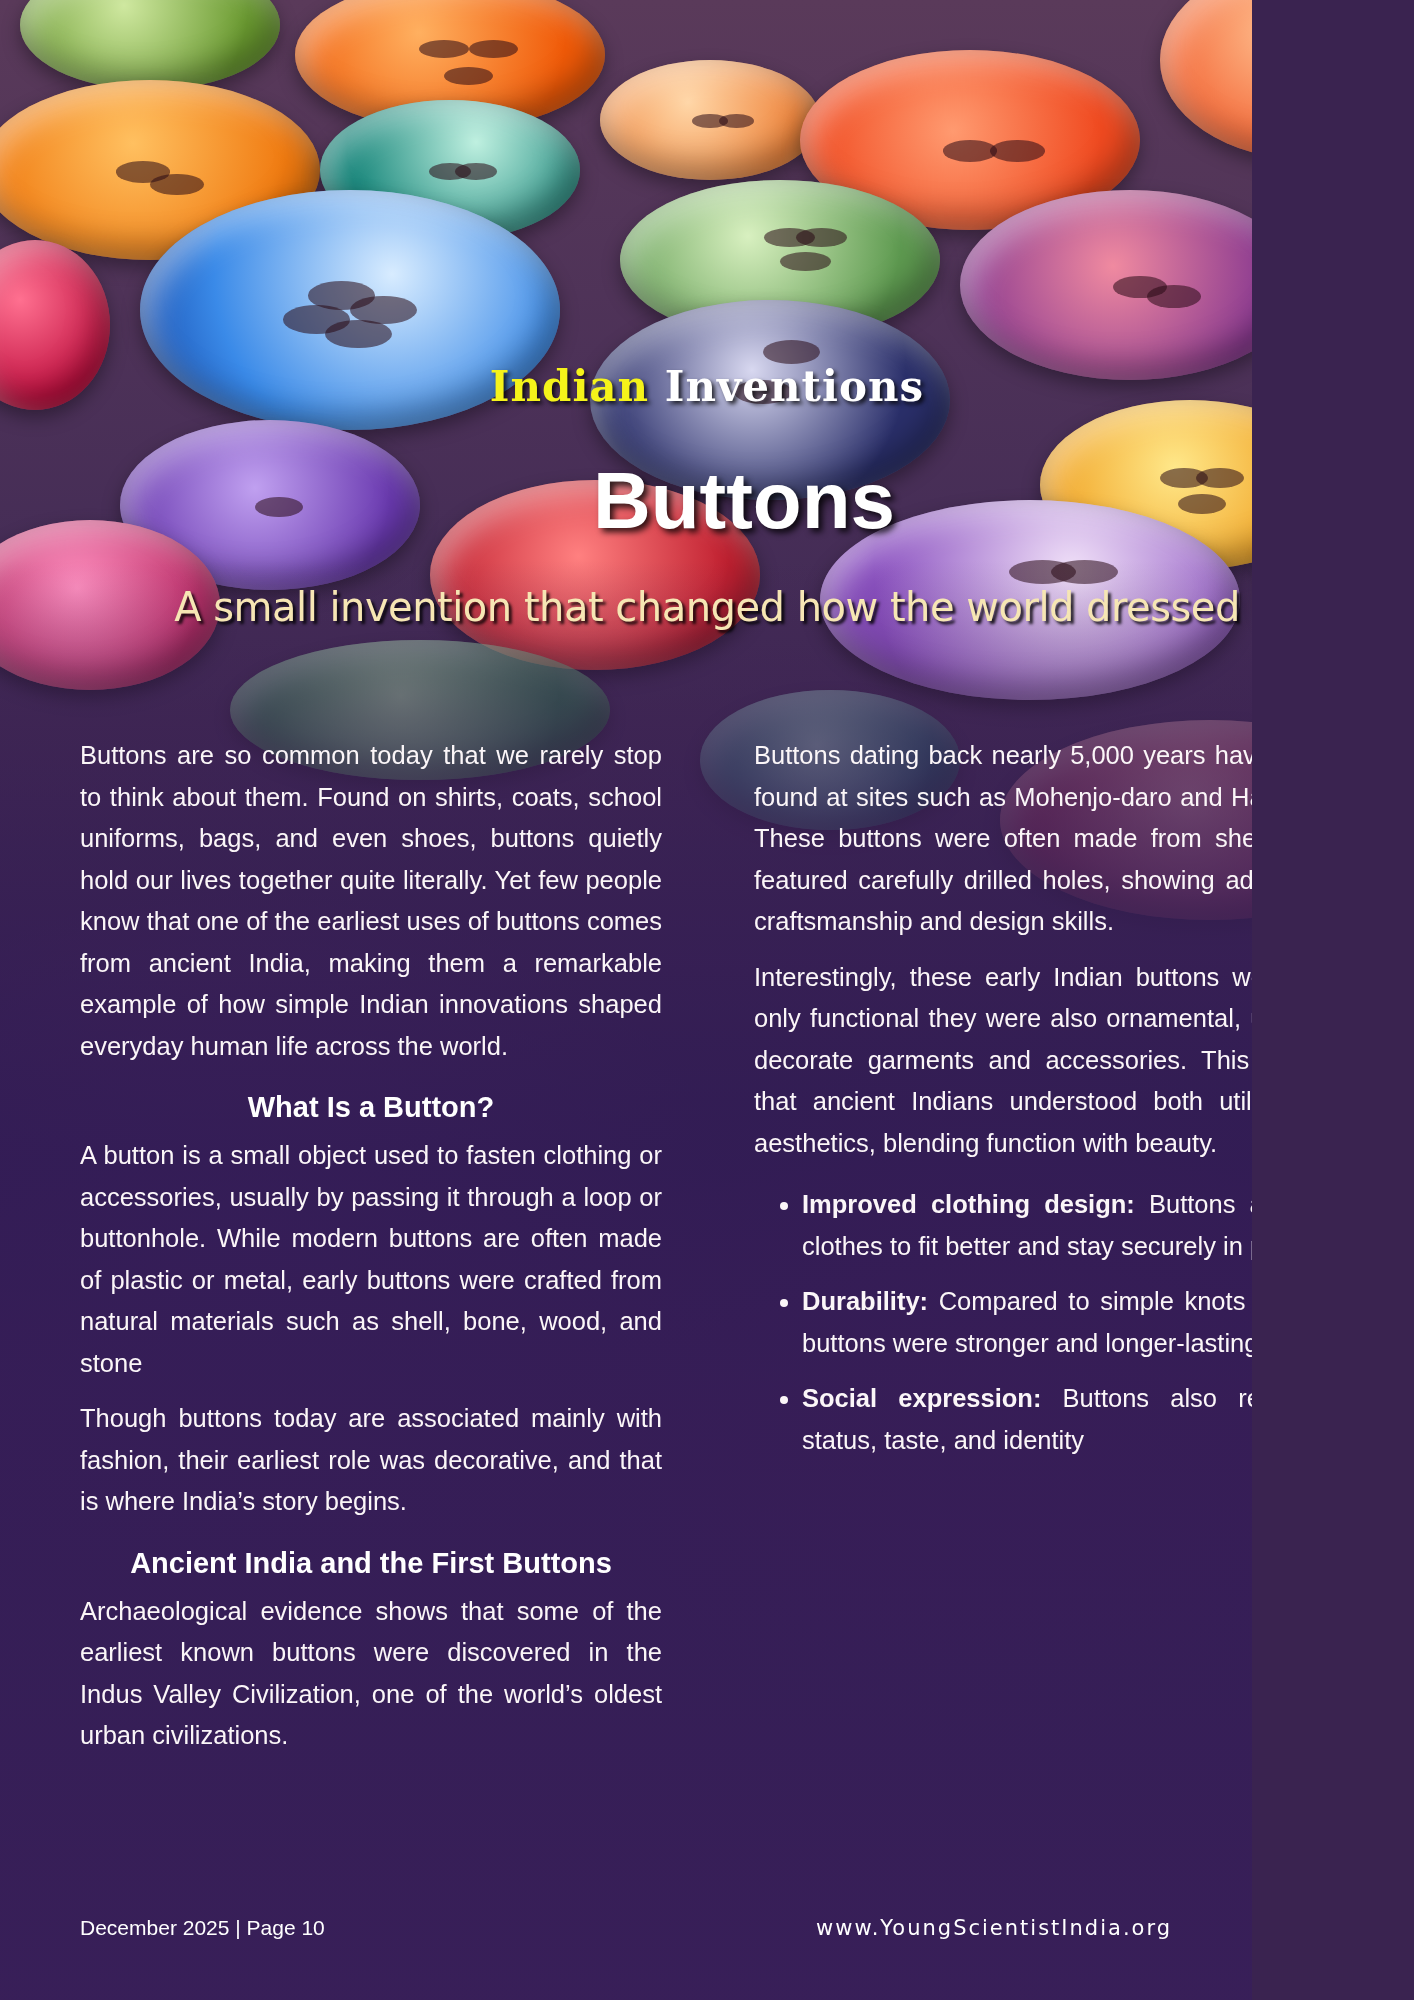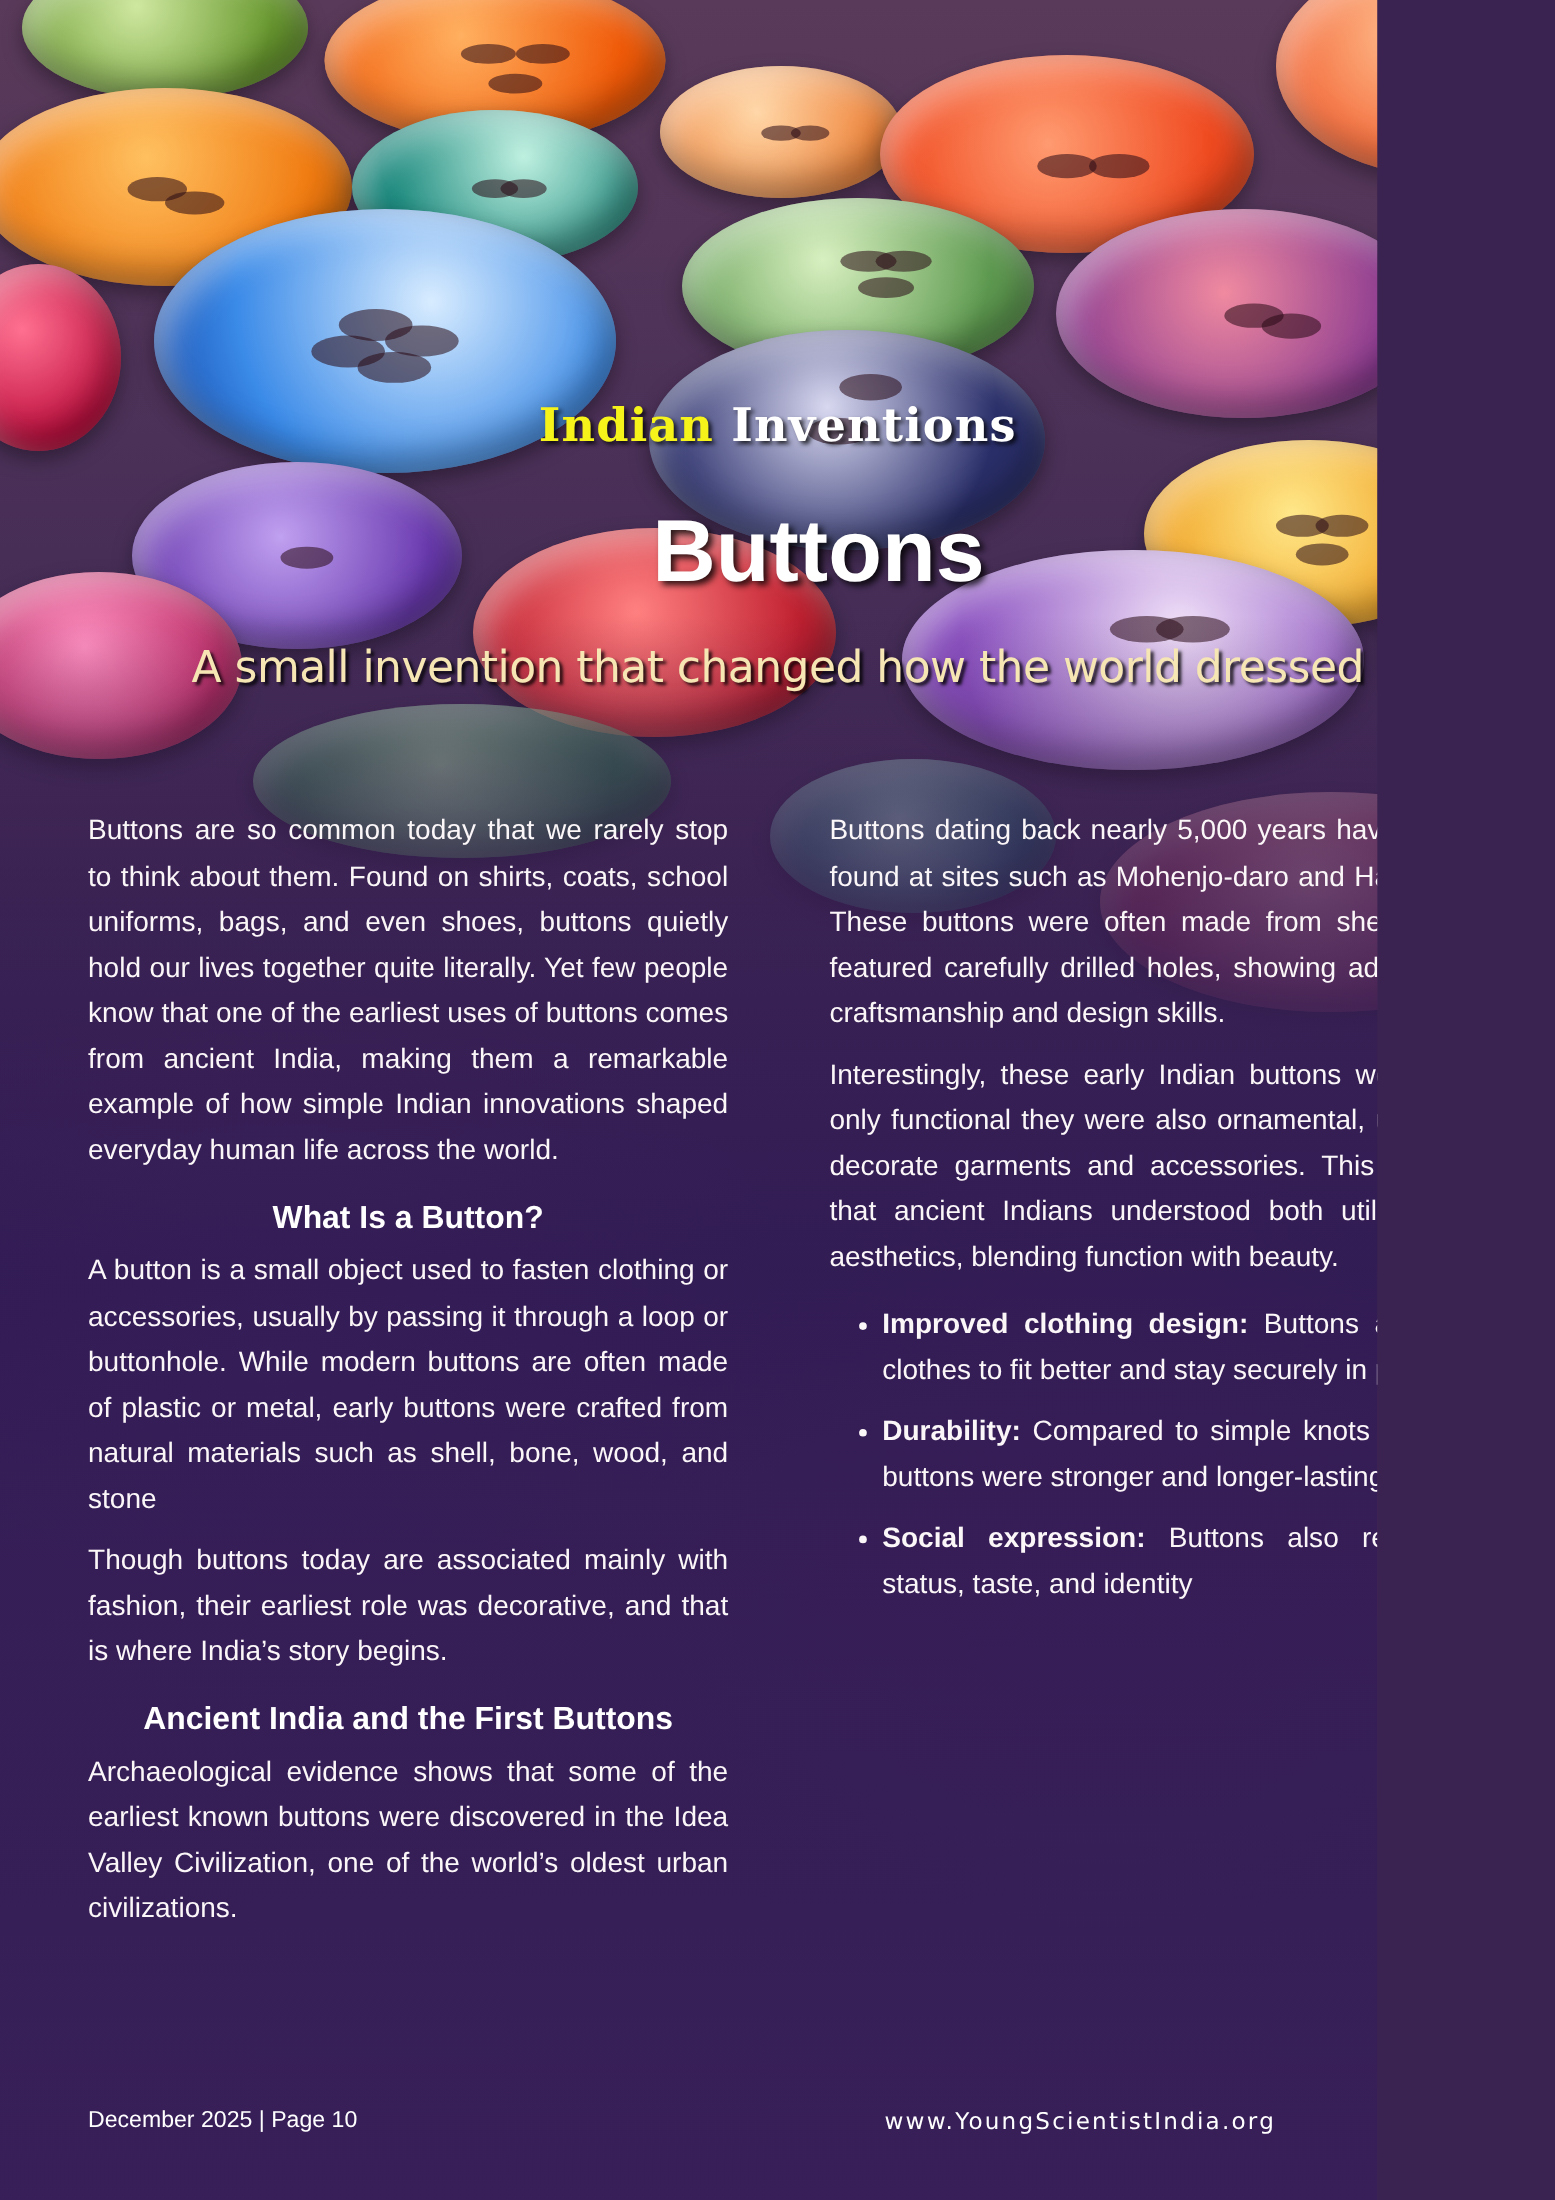--- a/index.html
+++ b/index.html
@@ -25,21 +25,21 @@
   .col { position:absolute; top:735px; width:582px; color:#fbf6f8; font-family:"Liberation Sans", sans-serif; font-size:25.5px; line-height:41.5px; text-align:justify; }
   .col.left { left:80px; }
   .col.right { left:754px; }
   .col p { margin:0 0 14px 0; }
   .col h2 { margin:22px 0 10px 0; font-size:29px; line-height:36px; font-weight:bold; color:#fff; text-align:center; }
   .col ul { margin:0; padding-left:48px; }
   .col li { margin:0 0 14px 0; }
   .col li b { font-weight:bold; }
 
   .footer-left { position:absolute; top:1916px; left:80px; color:#fff; font-size:21px; font-family:"Liberation Sans", sans-serif; }
-  .footer-right { position:absolute; top:1916px; right:92px; color:#fff; font-size:21px; letter-spacing:2px; font-family:"DejaVu Sans", sans-serif; }
+  .footer-right { position:absolute; top:1916px; right:80px; color:#fff; font-size:21px; letter-spacing:2px; font-family:"DejaVu Sans", sans-serif; }
 </style>
 </head>
 <body>
 
 <div class="page">
   <div class="bg">
 
     <div class="btn" style="left:20px;top:-40px;width:260px;height:130px;background:radial-gradient(circle at 40% 35%,#cfe8a0,#6a9a30 70%);"></div>
     <div class="btn" style="left:295px;top:-20px;width:310px;height:150px;background:radial-gradient(circle at 40% 35%,#ffb060,#f05a08 70%);">
         <div class="hole" style="left:40%;top:40%"></div>
@@ -114,21 +114,21 @@
   </div>
   <div class="title">Buttons</div>
   <div class="subtitle">A small invention that changed how the world dressed</div>
 
   <div class="col left">
     <p>Buttons are so common today that we rarely stop to think about them. Found on shirts, coats, school uniforms, bags, and even shoes, buttons quietly hold our lives together quite literally. Yet few people know that one of the earliest uses of buttons comes from ancient India, making them a remarkable example of how simple Indian innovations shaped everyday human life across the world.</p>
     <h2>What Is a Button?</h2>
     <p>A button is a small object used to fasten clothing or accessories, usually by passing it through a loop or buttonhole. While modern buttons are often made of plastic or metal, early buttons were crafted from natural materials such as shell, bone, wood, and stone</p>
     <p>Though buttons today are associated mainly with fashion, their earliest role was decorative, and that is where India’s story begins.</p>
     <h2>Ancient India and the First Buttons</h2>
-    <p>Archaeological evidence shows that some of the earliest known buttons were discovered in the Idea Valley Civilization, one of the world’s oldest urban civilizations.</p>
+    <p>Archaeological evidence shows that some of the earliest known buttons were discovered in the Indus Valley Civilization, one of the world’s oldest urban civilizations.</p>
   </div>
 
   <div class="col right">
     <p>Buttons dating back nearly 5,000 years have been found at sites such as Mohenjo-daro and Harappa. These buttons were often made from shells and featured carefully drilled holes, showing advanced craftsmanship and design skills.</p>
     <p style="margin-bottom:20px;">Interestingly, these early Indian buttons were not only functional they were also ornamental, used to decorate garments and accessories. This shows that ancient Indians understood both utility and aesthetics, blending function with beauty.</p>
     <ul>
       <li><b>Improved clothing design:</b><span> Buttons allowed clothes to fit better and stay securely in place</span></li>
       <li><b>Durability:</b><span> Compared to simple knots or ties, buttons were stronger and longer-lasting</span></li>
       <li><b>Social expression:</b><span> Buttons also reflected status, taste, and identity</span></li>
     </ul>

